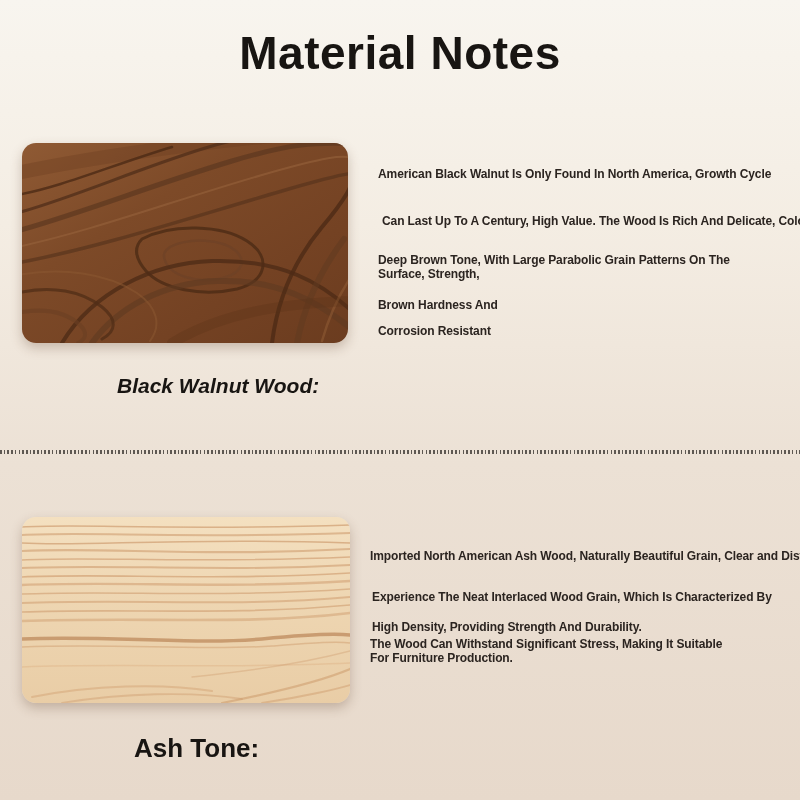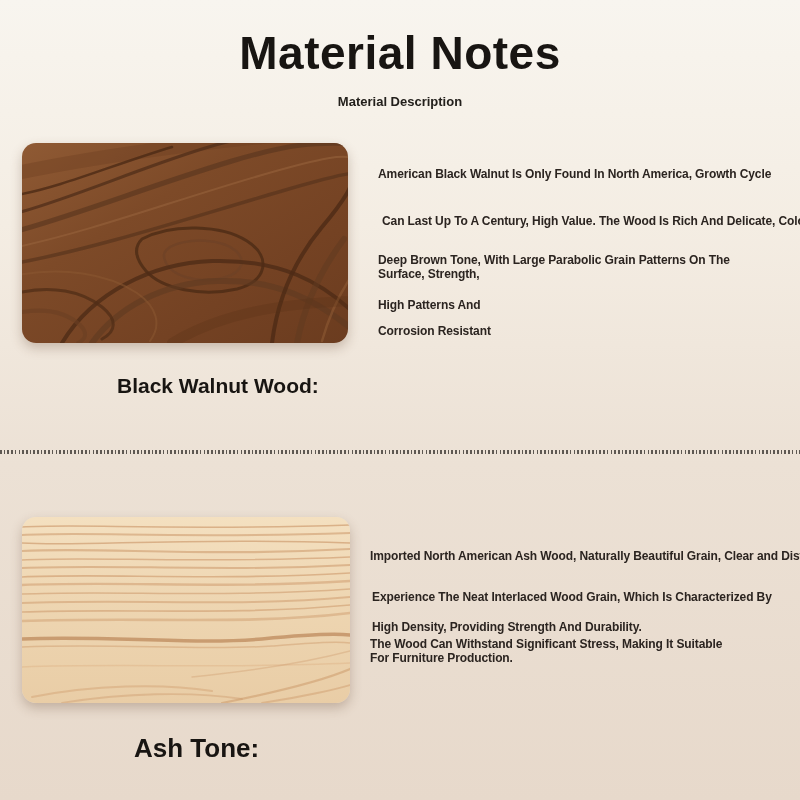--- a/index.html
+++ b/index.html
@@ -44,38 +44,37 @@
     white-space: nowrap;
     color: #2b2420;
     letter-spacing: -0.1px;
   }
   .section-label {
     position: absolute;
     font-weight: bold;
     color: #181512;
     white-space: nowrap;
   }
-  #walnut-label { left: 117px; top: 374px; font-size: 21px; }
+  #walnut-label { left: 117px; top: 374px; font-size: 21px; font-style: italic; }
   #ash-label    { left: 134px; top: 733px; font-size: 26px; }
   .divider {
     position: absolute; left: 0; top: 450px;
     width: 800px; height: 4px;
     background: repeating-linear-gradient(to right,
       #45403b 0px, #45403b 1.6px,
       rgba(0,0,0,0) 1.6px, rgba(0,0,0,0) 3.7px);
     opacity: 0.85;
   }
 </style>
 </head>
 <body>
 
 <div class="page">
 
   <div class="page-title">Material Notes</div>
-  <div class="page-subtitle">Material Description</div>
 
   <div class="wood-image" id="walnut-image">
     <svg width="326" height="200" viewBox="0 0 326 200" xmlns="http://www.w3.org/2000/svg">
       <defs>
         <linearGradient id="wgrad" x1="0" y1="0" x2="1" y2="1">
           <stop offset="0%" stop-color="#8f5a34"></stop>
           <stop offset="35%" stop-color="#7d4a28"></stop>
           <stop offset="70%" stop-color="#744223"></stop>
           <stop offset="100%" stop-color="#6b3c1f"></stop>
         </linearGradient>
@@ -100,21 +99,21 @@
         <path d="M-5 132 C 40 124 85 130 115 150 C 135 164 140 182 128 198" stroke="#8a5732" stroke-width="2" opacity="0.55"></path>
         <path d="M 150 200 C 200 170 260 160 332 158" stroke="#5a3117" stroke-width="10" opacity="0.3"></path>
       </g>
     </svg>
   </div>
 
   <div class="desc-line" style="left:378px; top:168px;">American Black Walnut Is Only Found In North America, Growth Cycle</div>
   <div class="desc-line" style="left:382px; top:215px;">Can Last Up To A Century, High Value. The Wood Is Rich And Delicate, Color</div>
   <div class="desc-line" style="left:378px; top:254px;">Deep Brown Tone, With Large Parabolic Grain Patterns On The</div>
   <div class="desc-line" style="left:378px; top:267.5px;">Surface, Strength,</div>
-  <div class="desc-line" style="left:378px; top:299px;">High Patterns And</div>
+  <div class="desc-line" style="left:378px; top:299px;">Brown Hardness And</div>
   <div class="desc-line" style="left:378px; top:312.5px;margin-top:12px;">Corrosion Resistant</div>
 
   <div class="section-label" id="walnut-label">Black Walnut Wood:</div>
 
   <div class="divider"></div>
 
   <div class="wood-image" id="ash-image">
     <svg width="328" height="186" viewBox="0 0 328 186" xmlns="http://www.w3.org/2000/svg">
       <defs>
         <linearGradient id="agrad" x1="0" y1="0" x2="0" y2="1">

